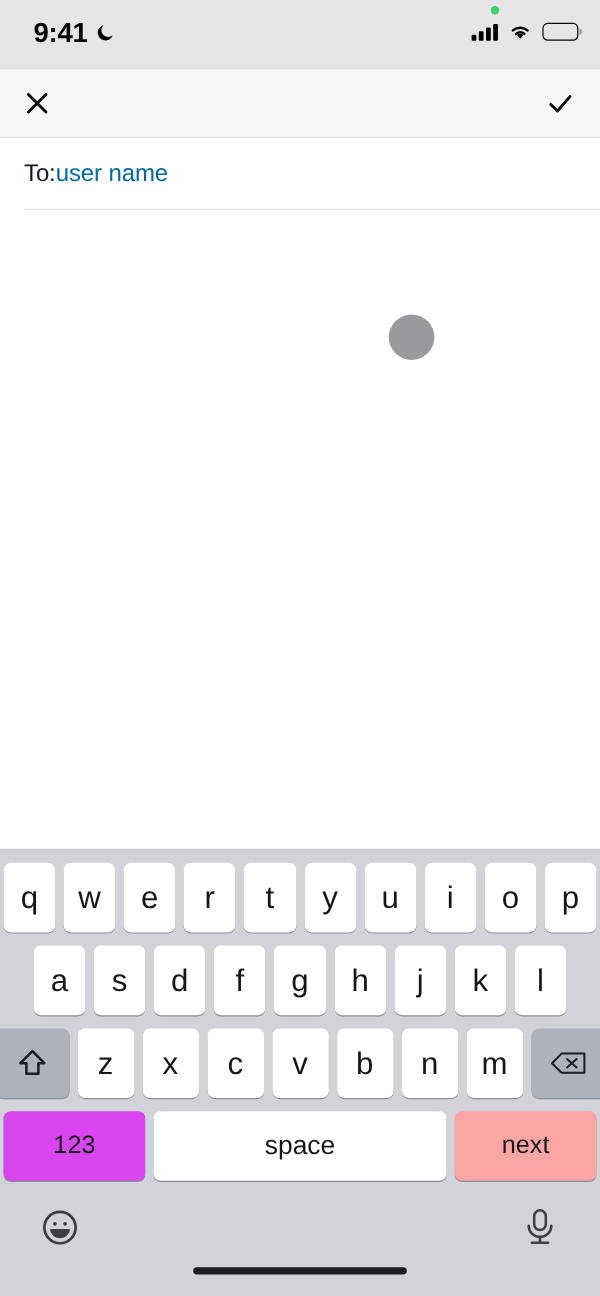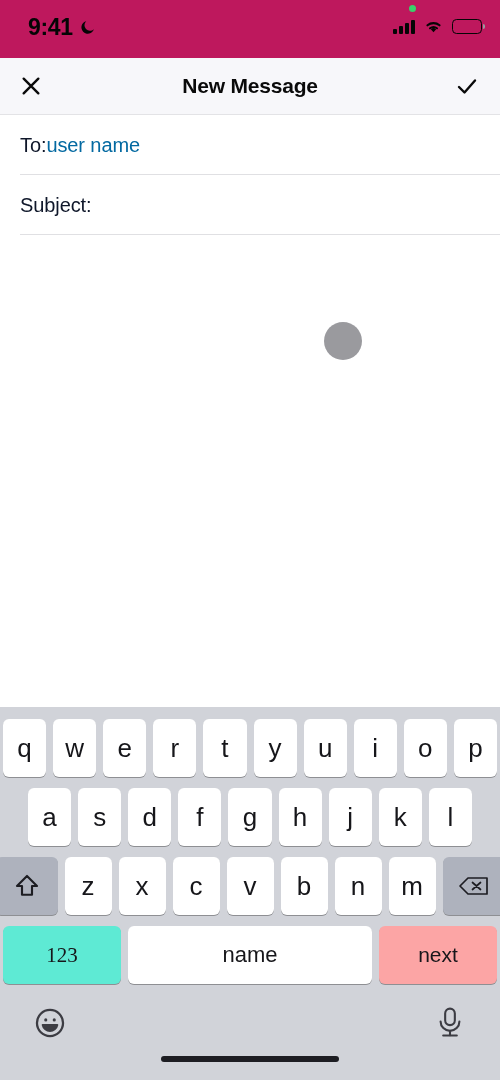--- a/index.html
+++ b/index.html
@@ -20,21 +20,21 @@
     position: absolute;
     inset: 0;
     background: #ffffff;
     display: flex;
     flex-direction: column;
   }
 
   
   .status-bar {
     height: 58px;
-    background: #be185d;
+    background: #e5e5e5;
     position: relative;
     flex: 0 0 auto;
   }
   .status-left {
     position: absolute;
     left: 28px;
     top: 16px;
     display: flex;
     align-items: center;
     gap: 6px;
@@ -232,24 +232,23 @@
   .key.letter { font-weight: normal; }
   .key.mod {
     background: #aeb2bd;
     flex: 0 0 62px;
   }
   .key.space {
     flex: 1 1 auto;
     font-size: 22px;
   }
   .key.num {
-    background: #5eead4;
+    background: #d946ef;
     flex: 0 0 118px;
     font-size: 21px;
-    font-family: Liberation Serif, serif;
   }
   .key.next {
     background: #fca5a5;
     flex: 0 0 118px;
     font-size: 21px;
   }
   .row3 .key.letter { flex: 0 0 47px; }
 
   
   .kb-bottom {
@@ -314,36 +313,31 @@
       </span>
     </div>
   </div>
 
   <div class="nav-bar">
     <div class="nav-close">
       <svg width="22" height="22" viewBox="0 0 24 24">
         <path d="M4 4 L20 20 M20 4 L4 20" stroke="#0a0a0a" stroke-width="2.6" stroke-linecap="round"></path>
       </svg>
     </div>
-    <div class="nav-title">New Message</div>
     <div class="nav-done">
       <svg width="24" height="24" viewBox="0 0 24 24">
         <path d="M4 13 L9.5 18.5 L20 6.5" stroke="#0a0a0a" stroke-width="2.4" fill="none" stroke-linecap="round" stroke-linejoin="round"></path>
       </svg>
     </div>
   </div>
 
   <div class="fields">
     <div class="field-row">
       <span class="field-label">To:</span>
       <span class="field-placeholder">user name</span>
-    </div>
-    <div class="field-row">
-      <span class="field-label">Subject:</span>
-      <span class="field-placeholder"></span>
     </div>
   </div>
 
   <div class="compose-body">
     <div class="body-dot"></div>
   </div>
 
   <div class="keyboard">
     <div class="kb-row row1">
       <div class="key letter">q</div>
@@ -383,21 +377,21 @@
       <div class="key letter">m</div>
       <div class="key mod">
         <svg width="32" height="26" viewBox="0 0 32 24">
           <path d="M10 4 L29 4 L29 20 L10 20 L2 12 Z" fill="none" stroke="#1d1d22" stroke-width="1.7" stroke-linejoin="round"></path>
           <path d="M14.5 8.5 L22.5 15.5 M22.5 8.5 L14.5 15.5" stroke="#1d1d22" stroke-width="1.7" stroke-linecap="round"></path>
         </svg>
       </div>
     </div>
     <div class="kb-row row4">
       <div class="key num">123</div>
-      <div class="key space">name</div>
+      <div class="key space">space</div>
       <div class="key next">next</div>
     </div>
     <div class="kb-bottom">
       <div class="icon-btn">
         <svg width="34" height="34" viewBox="0 0 24 24">
           <circle cx="12" cy="12" r="9.2" fill="none" stroke="#3c3c43" stroke-width="1.6"></circle>
           <circle cx="9" cy="9.8" r="1.1" fill="#3c3c43"></circle>
           <circle cx="15" cy="9.8" r="1.1" fill="#3c3c43"></circle>
           <path d="M6.8 13.4 L17.2 13.4 A5.3 5.3 0 0 1 6.8 13.4 Z" fill="#3c3c43" stroke="#3c3c43" stroke-width="1.3" stroke-linejoin="round"></path>
         </svg>

